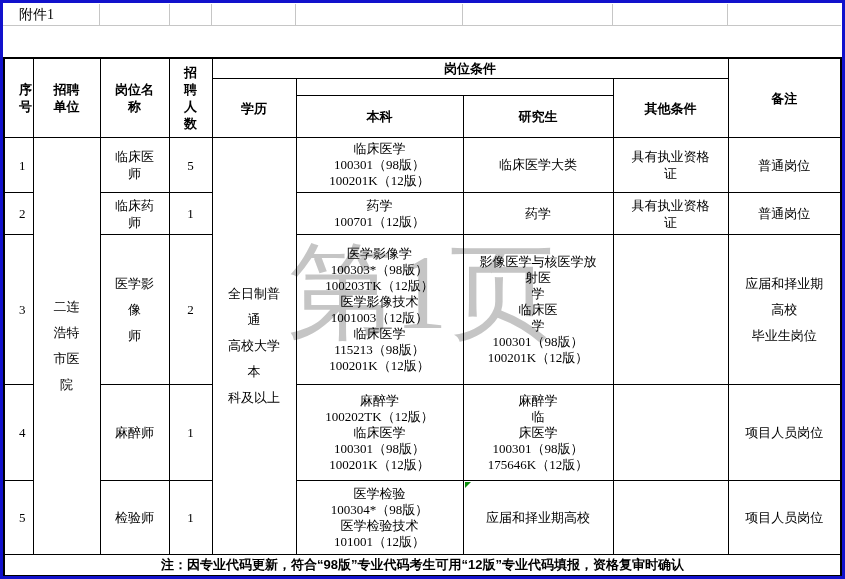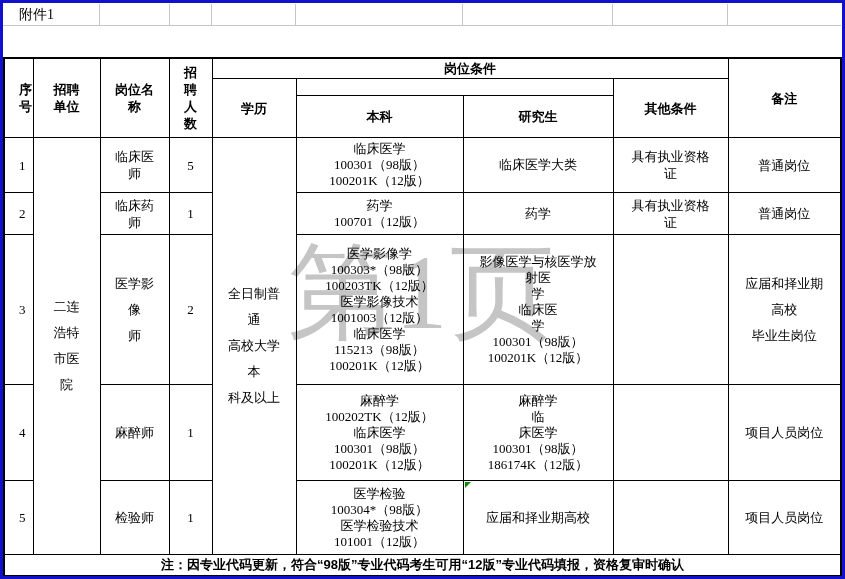--- a/index.html
+++ b/index.html
@@ -188,21 +188,21 @@
       <td>麻醉师</td>
       <td>1</td>
       <td class="ml code">麻醉学
 100202TK（12版）
 临床医学
 100301（98版）
 100201K（12版）</td>
       <td class="ml code">麻醉学　　　　　　　临
 床医学
 100301（98版）
-186174K（12版）</td>
+175646K（12版）</td>
       <td></td>
       <td>项目人员岗位</td>
     </tr>
 
     <tr class="r5">
       <td>5</td>
       <td>检验师</td>
       <td>1</td>
       <td class="ml code">医学检验
 100304*（98版）

